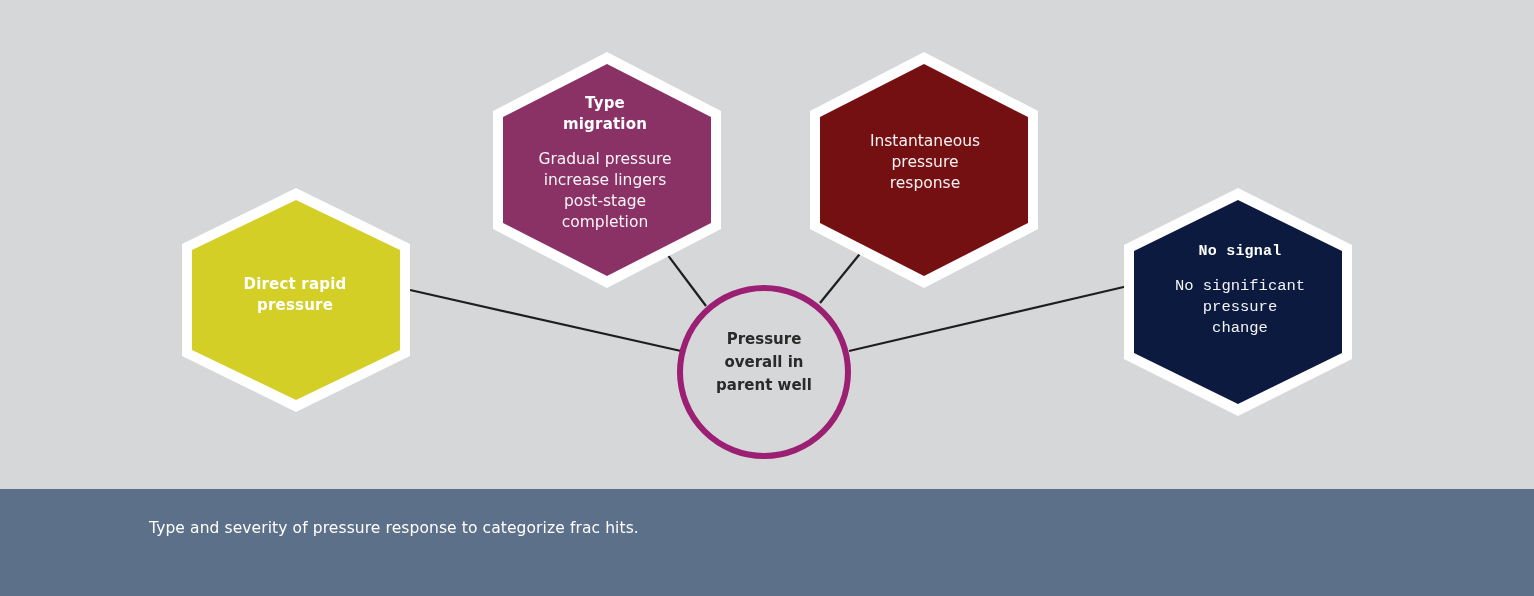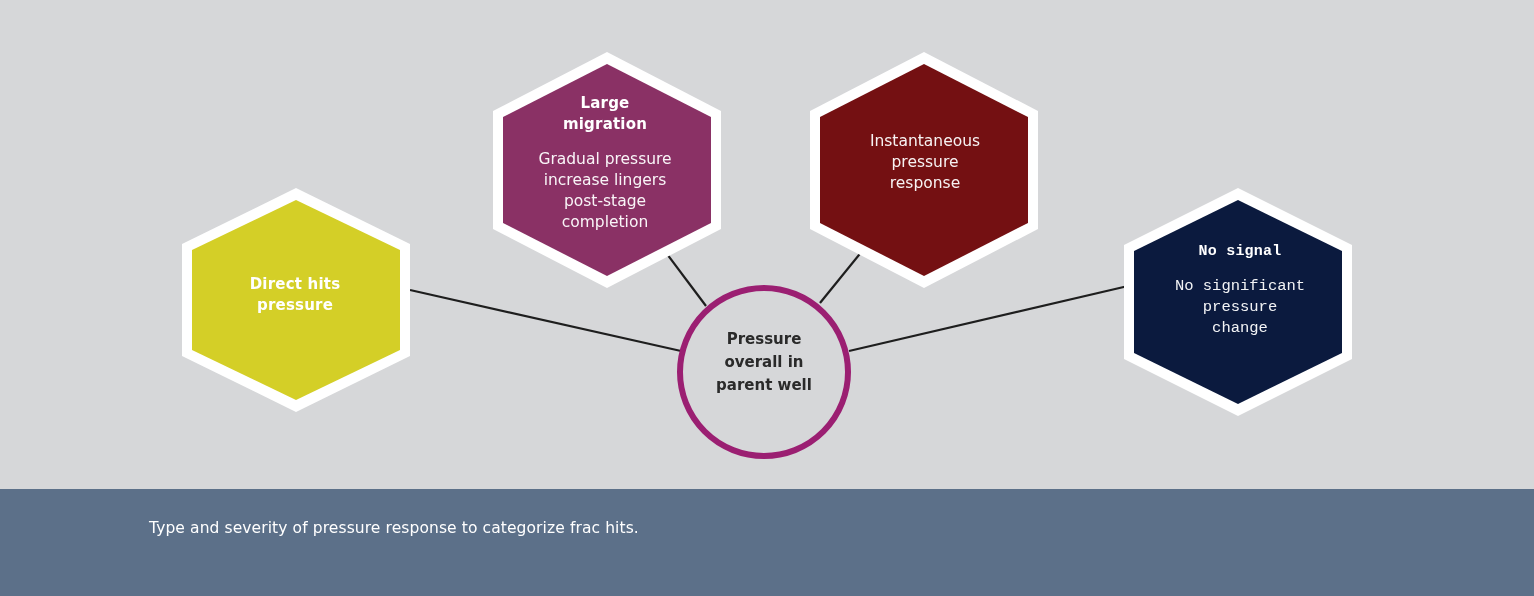--- a/index.html
+++ b/index.html
@@ -67,28 +67,28 @@
         <polygon points="924,52 1038,111 1038,229 924,288 810,229 810,111" fill="#ffffff"></polygon>
         <polygon points="924,64 1028,117 1028,223 924,276 820,223 820,117" fill="#741012"></polygon>
         <polygon points="1238,188 1352,245 1352,359 1238,416 1124,359 1124,245" fill="#ffffff"></polygon>
         <polygon points="1238,200 1342,251 1342,353 1238,404 1134,353 1134,251" fill="#0b1a3e"></polygon>
       </g>
     <circle cx="764" cy="372" r="84" fill="#d6d7d9" stroke="#9b1f72" stroke-width="6"></circle>
   </svg>
 
   <div class="hex-label" style="left:200px; top:220px; width:190px; height:150px;">
     <div class="hex-title">
-      <div>Direct hits</div>
+      <div>Direct rapid</div>
       <div>pressure</div>
     </div>
   </div>
 
   <div class="hex-label" style="left:510px; top:78px; width:190px; height:170px;">
     <div class="hex-title">
-      <div>Large</div>
+      <div>Type</div>
       <div>migration</div>
     </div>
     <div class="hex-desc">
       <div>Gradual pressure</div>
       <div>increase lingers</div>
       <div>post-stage</div>
       <div>completion</div>
     </div>
   </div>
 

